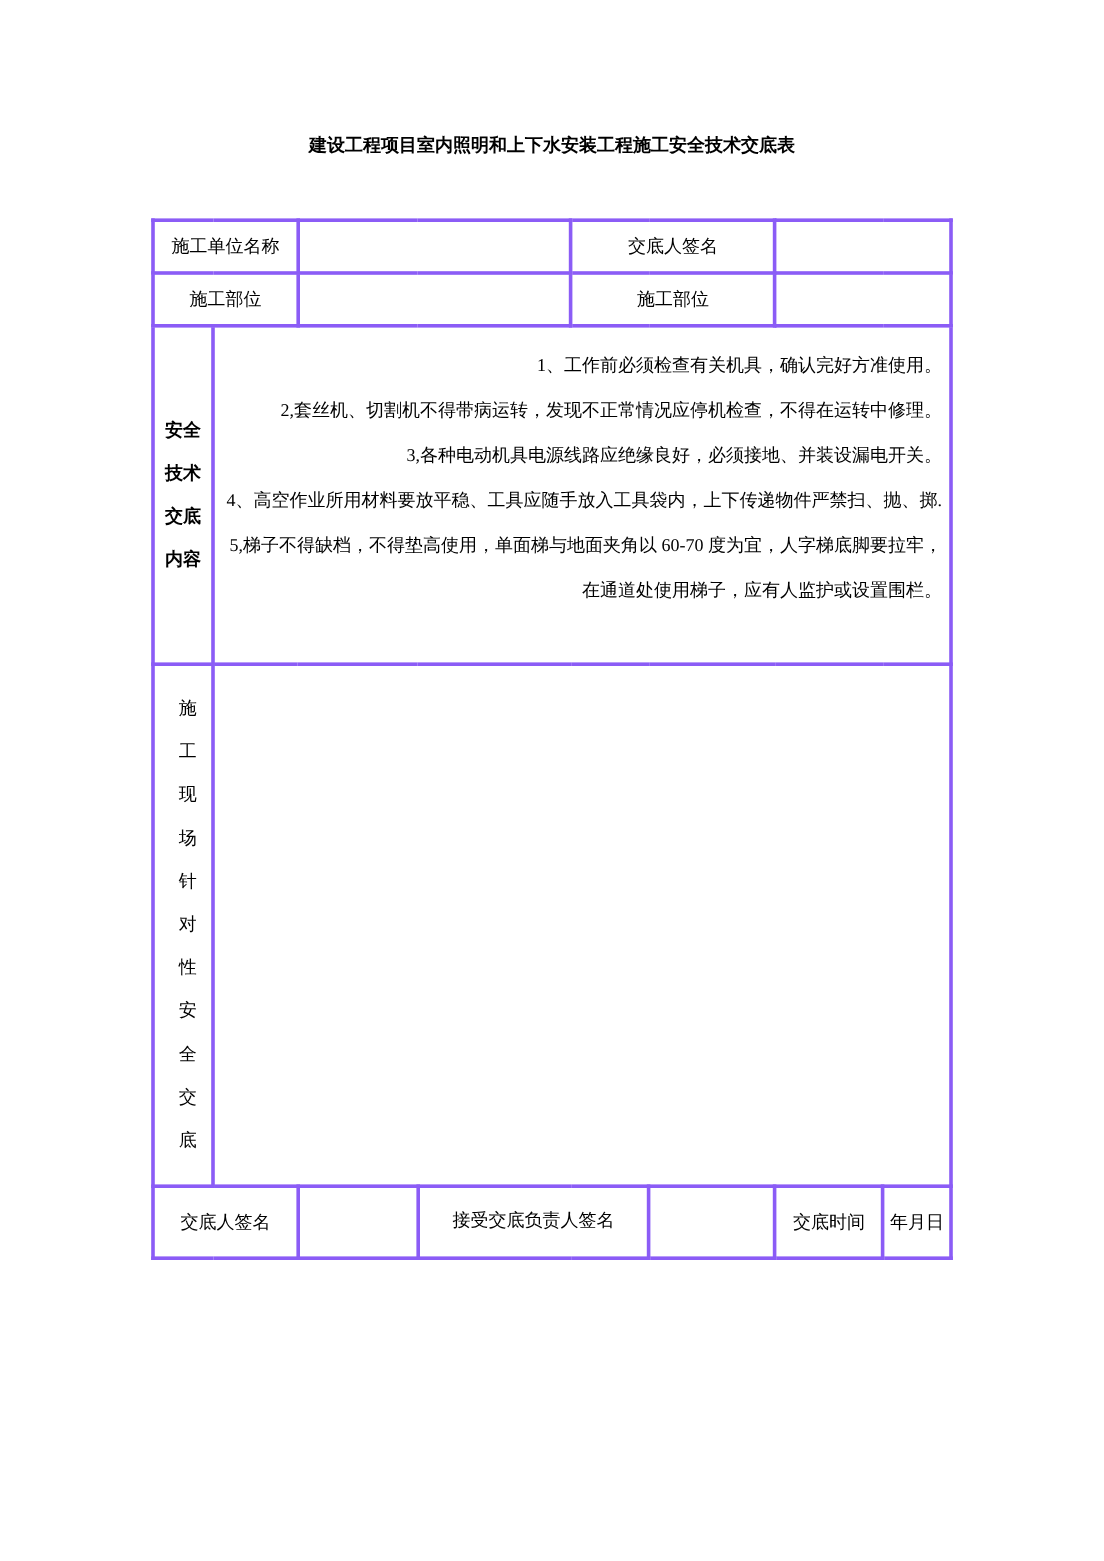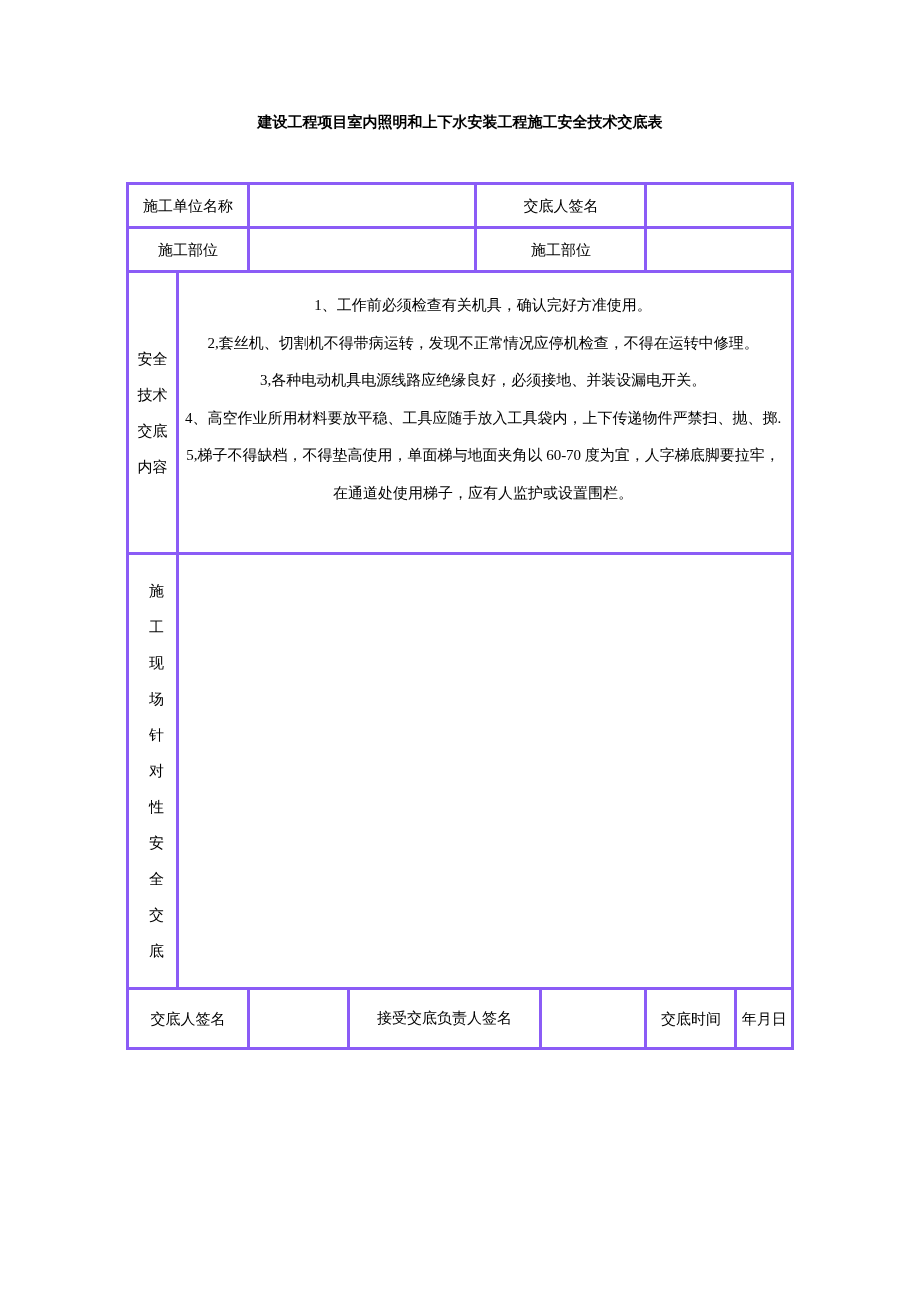--- a/index.html
+++ b/index.html
@@ -31,23 +31,24 @@
       text-align: center;
       vertical-align: middle;
       padding: 0;
     }
     .row1 td { height: 44px; }
     .row2 td { height: 44px; margin-left: 17px; }
     .content-row td.label-col {
       width: 50px;
       line-height: 2.4;
       padding: 8px 6px;
+      font-weight: bold;
     }
     .content-row td.content-col {
-      text-align: center;
+      text-align: right;
       vertical-align: top;
       padding: 14px 6px 40px 2px;
       line-height: 2.5;
     }
     .content-col p {
       margin: 0;
     }
     .site-row td.blank-col {
       height: 380px;
     }

